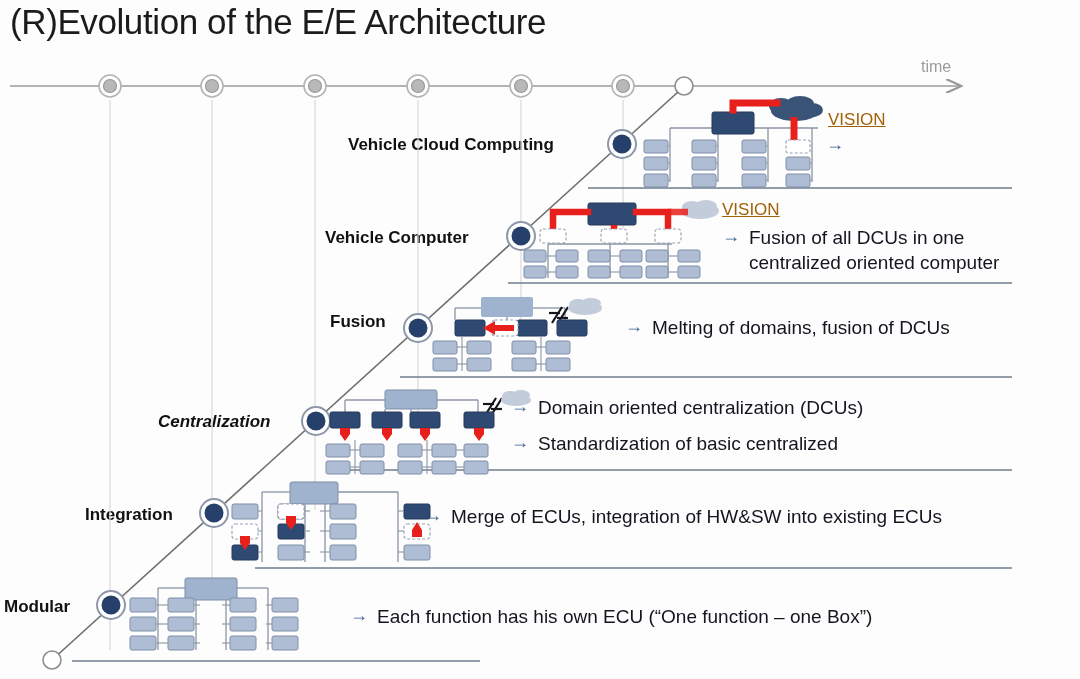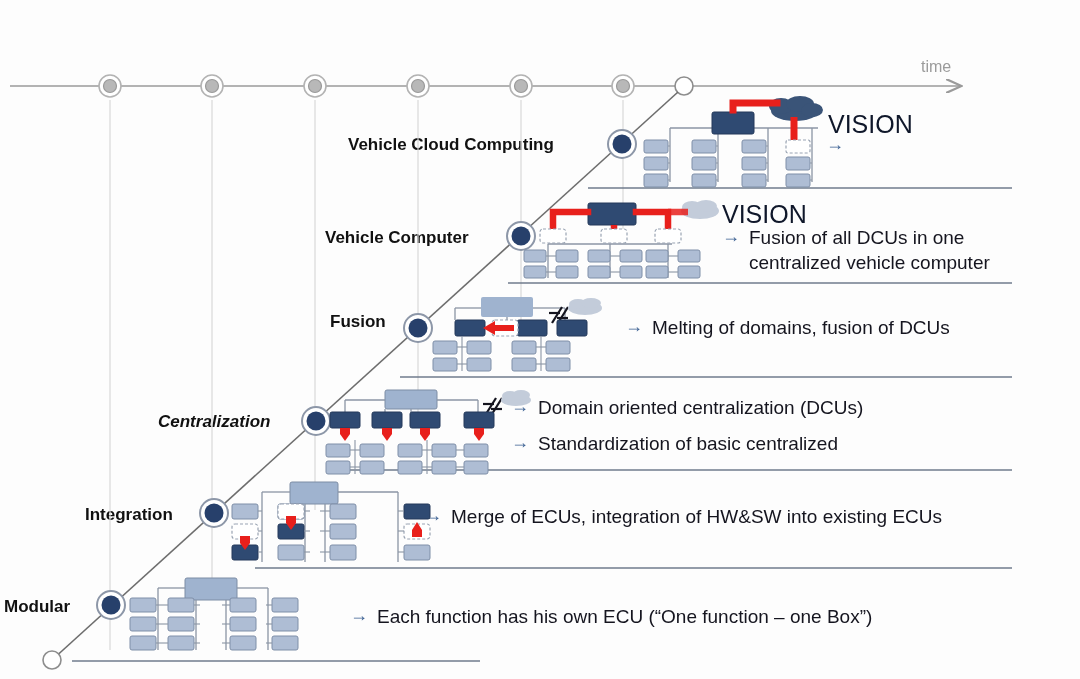--- a/index.html
+++ b/index.html
@@ -24,58 +24,60 @@
     font-family:"Liberation Sans", sans-serif;
   }
   .stage-label{
     position:absolute;
     font-size:17px;font-weight:bold;color:#111;
     white-space:nowrap;text-align:right;
     font-family:"Liberation Sans", sans-serif;
   }
   .vision-head{
     position:absolute;
-    font-size:25px;color:#0f172a;white-space:nowrap;
+    font-size:17px;color:#a16207;white-space:nowrap;
     font-family:"Liberation Sans", sans-serif;
+    text-decoration:underline;
   }
   .bullet{
     position:absolute;
     font-size:19px;color:#15151f;white-space:nowrap;
     font-family:"Liberation Sans", sans-serif;
     display:flex;align-items:flex-start;gap:9px;
   }
   .bullet .arw{color:#3f6394;font-size:18px;line-height:1.15;}
   .bullet .btxt{line-height:1.3;}
   .bullet.two-line .btxt{white-space:pre-line;}
 </style>
 </head>
 <body>
 
 <div id="stage">
 
+  <div class="title">(R)Evolution of the E/E Architecture</div>
   <div class="time-label">time</div>
 
   <div class="stage-label" style="left:348px;top:135px;">Vehicle Cloud Computing</div>
   <div class="stage-label" style="left:325px;top:228px;">Vehicle Computer</div>
   <div class="stage-label" style="left:330px;top:312px;">Fusion</div>
   <div class="stage-label" style="left:158px;top:412px;font-style:italic;">Centralization</div>
   <div class="stage-label" style="left:85px;top:505px;">Integration</div>
   <div class="stage-label" style="left:4px;top:597px;">Modular</div>
 
   <div class="vision-head" style="left:828px;top:110px;">VISION</div>
   <div class="vision-head" style="left:722px;top:200px;">VISION</div>
 
   <div class="bullet two-line" style="left:826px;top:134px;">
     <span class="arw">→</span>
   </div>
 
   <div class="bullet two-line" style="left:722px;top:226px;">
     <span class="arw">→</span>
     <span class="btxt">Fusion of all DCUs in one
-centralized vehicle computer</span>
+centralized oriented computer</span>
   </div>
 
   <div class="bullet" style="left:625px;top:316px;">
     <span class="arw">→</span>
     <span class="btxt">Melting of domains, fusion of DCUs</span>
   </div>
 
   <div class="bullet" style="left:511px;top:396px;">
     <span class="arw">→</span>
     <span class="btxt">Domain oriented centralization (DCUs)</span>

